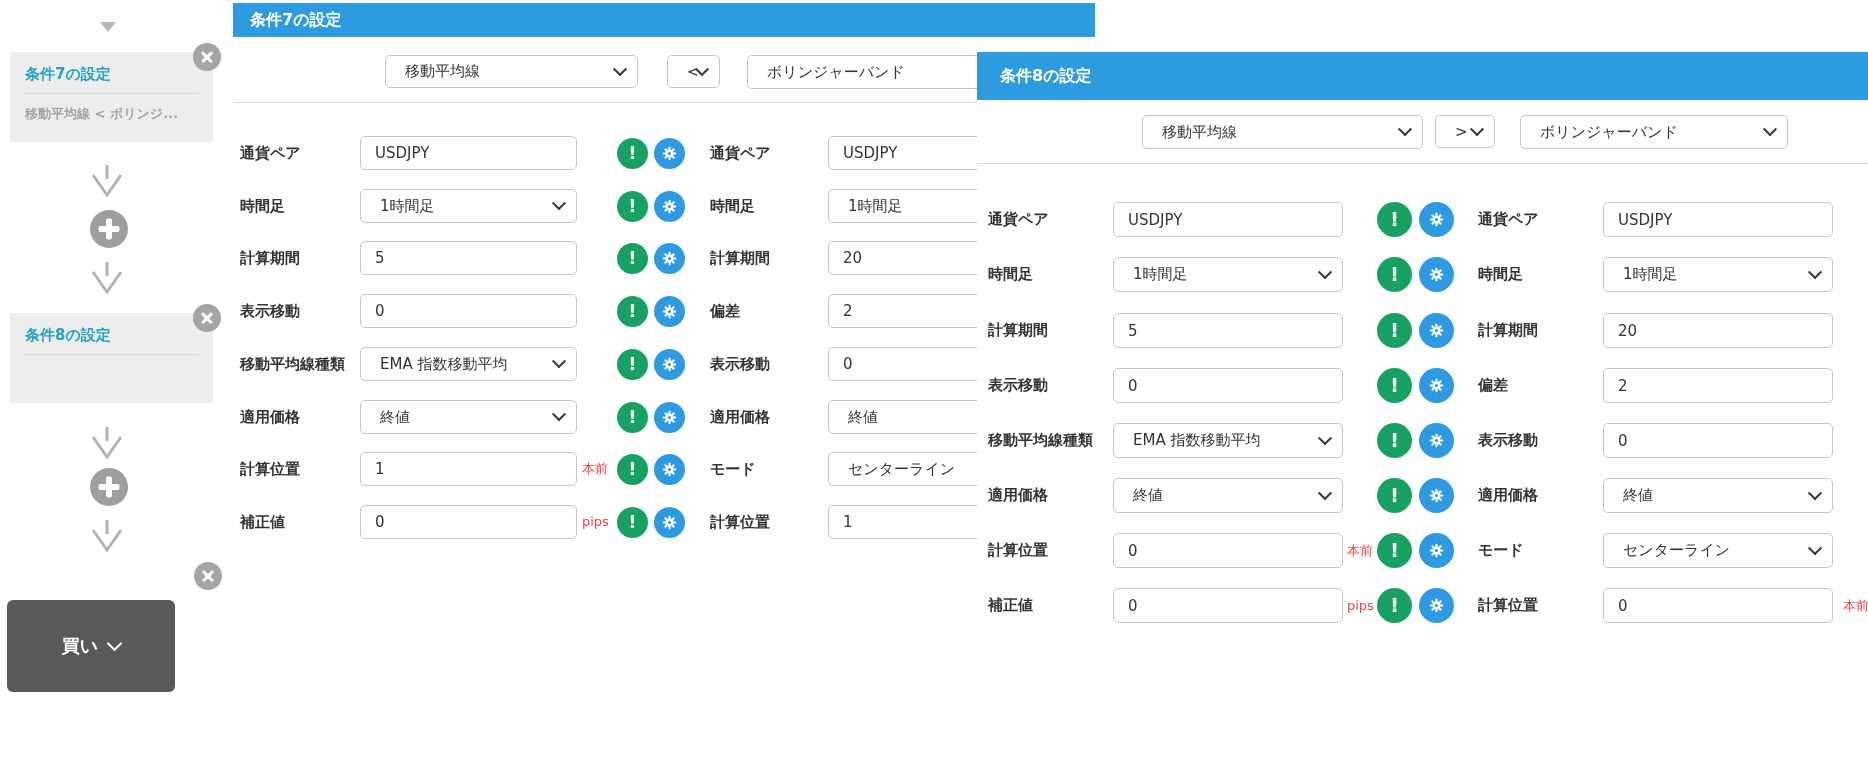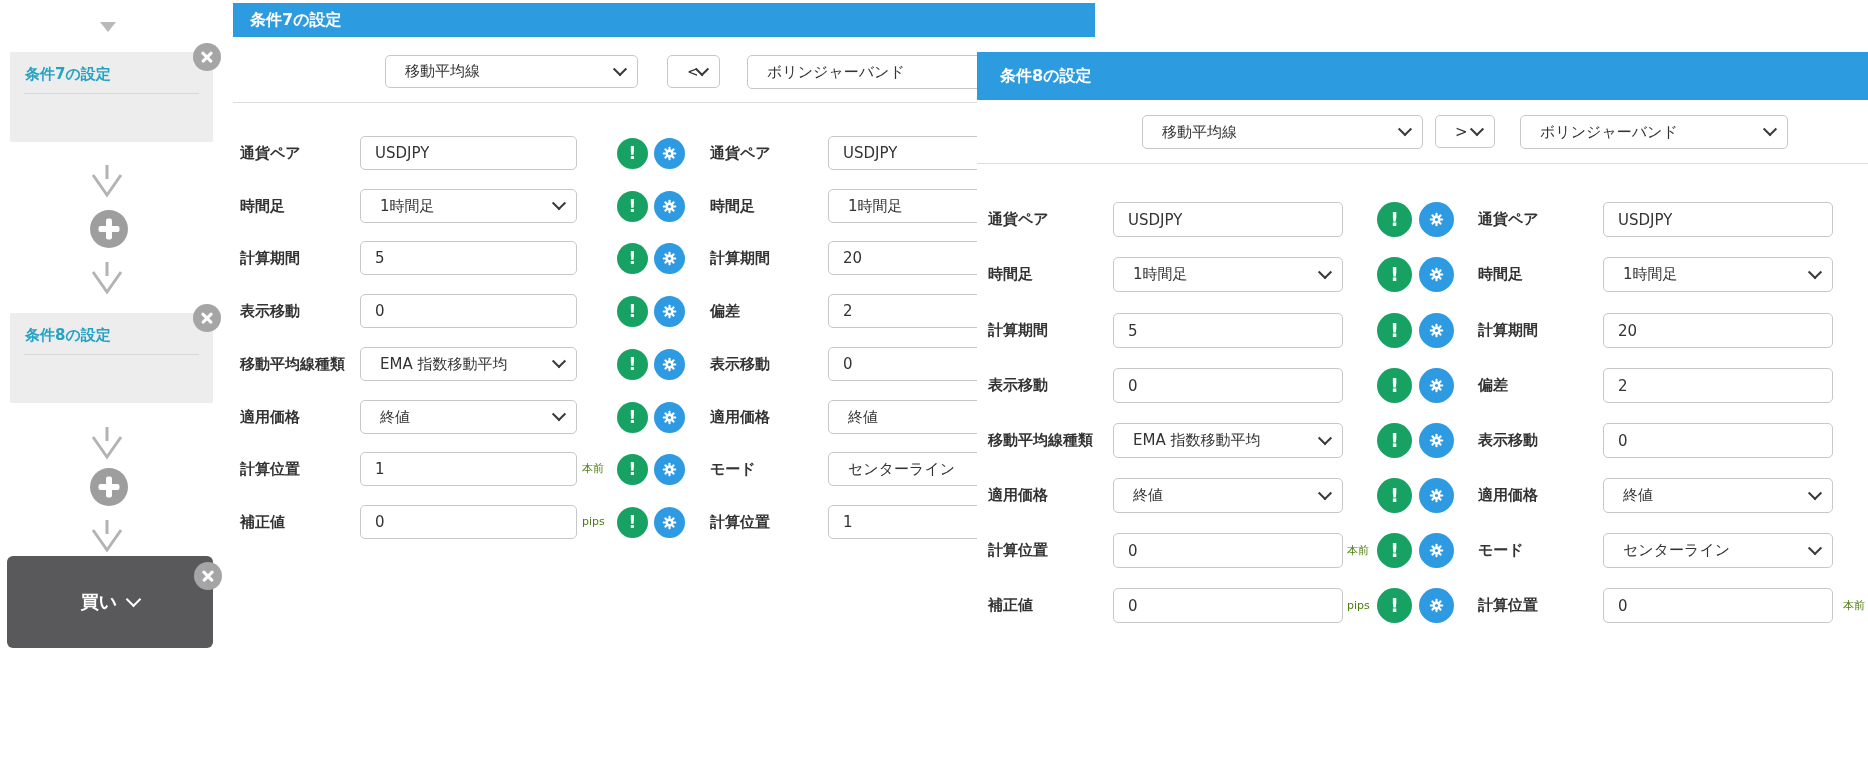--- a/index.html
+++ b/index.html
@@ -34,36 +34,37 @@
     display:flex;align-items:center;box-sizing:border-box;}
   .hdivider{position:absolute;border-top:1px solid #ddd;height:0;}
   .lbl{position:absolute;font-size:15px;font-weight:600;color:#333;white-space:nowrap;}
   .box{position:absolute;border:1px solid #c7c7c7;border-radius:5px;background:#fff;
     box-sizing:border-box;font-size:15px;color:#333;display:flex;align-items:center;
     padding:0 12px 0 14px;white-space:nowrap;overflow:hidden;cursor:text;}
   .box.select{padding-left:19px;cursor:pointer;}
   .box .val{overflow:hidden;white-space:nowrap;}
   .chev{margin-left:auto;flex:none;width:8px;height:8px;border-right:2px solid #3a3a3a;
     border-bottom:2px solid #3a3a3a;transform:rotate(45deg) translate(-2px,-2px);}
-  .suffix{position:absolute;font-size:11px;color:#4d7c0f;white-space:nowrap;}
+  .suffix{position:absolute;font-size:13px;color:#ef4444;white-space:nowrap;}
   .cicon{position:absolute;border-radius:50%;display:flex;align-items:center;
     justify-content:center;cursor:pointer;}
   .cicon.alert{background:#17a263;color:#fff;font-weight:700;line-height:1;}
   .cicon.gear{background:#2e9ae2;}
 </style>
 </head>
 <body>
 
 <div class="stage">
 
   <div class="hint-tri" style="left:100px;top:22px;"></div>
 
   <div class="card" style="left:10px;top:52px;width:203px;height:90px;">
     <div class="card-title">条件7の設定</div>
     <div class="card-divider"></div>
+    <div class="card-sub">移動平均線 &lt; ボリンジ...</div>
   </div>
   <div class="round-btn close-btn" style="left:193px;top:43px;width:28px;height:28px;"></div>
 
   <svg class="flow-arrow" style="left:89px;top:162px;" width="36" height="36" viewBox="0 0 36 36">
     <g fill="none" stroke="#b3b3b3" stroke-width="3">
       <line x1="18" y1="3" x2="18" y2="17"></line>
         <polyline points="4,13 18,33 32,13"></polyline>
     </g>
   </svg>
   <div class="round-btn plus-btn" style="left:90px;top:210px;width:38px;height:38px;background:#9e9e9e;"></div>
@@ -87,21 +88,21 @@
     </g>
   </svg>
   <div class="round-btn plus-btn" style="left:90px;top:468px;width:38px;height:38px;background:#9e9e9e;"></div>
   <svg class="flow-arrow" style="left:89px;top:517px;" width="36" height="36" viewBox="0 0 36 36">
     <g fill="none" stroke="#b3b3b3" stroke-width="3">
       <line x1="18" y1="3" x2="18" y2="17"></line>
         <polyline points="4,13 18,33 32,13"></polyline>
     </g>
   </svg>
 
-  <div class="buy-btn" style="left:7px;top:556px;width:206px;height:92px;font-family:Liberation Serif, serif;">
+  <div class="buy-btn" style="left:7px;top:600px;width:168px;height:92px;font-family:Liberation Serif, serif;">
     <span>買い</span>
     <span class="buy-chev"></span>
   </div>
   <div class="round-btn close-btn" style="left:194px;top:562px;width:28px;height:28px;z-index:4;"></div>
 
   <div id="panels">
       <div style="position: absolute; left: 0px; top: 0px; z-index: 2;">
         <div class="panel-header" style="left: 233px; top: 3px; width: 862px; height: 34px; padding-left: 17px;">
           <span>条件7の設定</span>
         </div>

